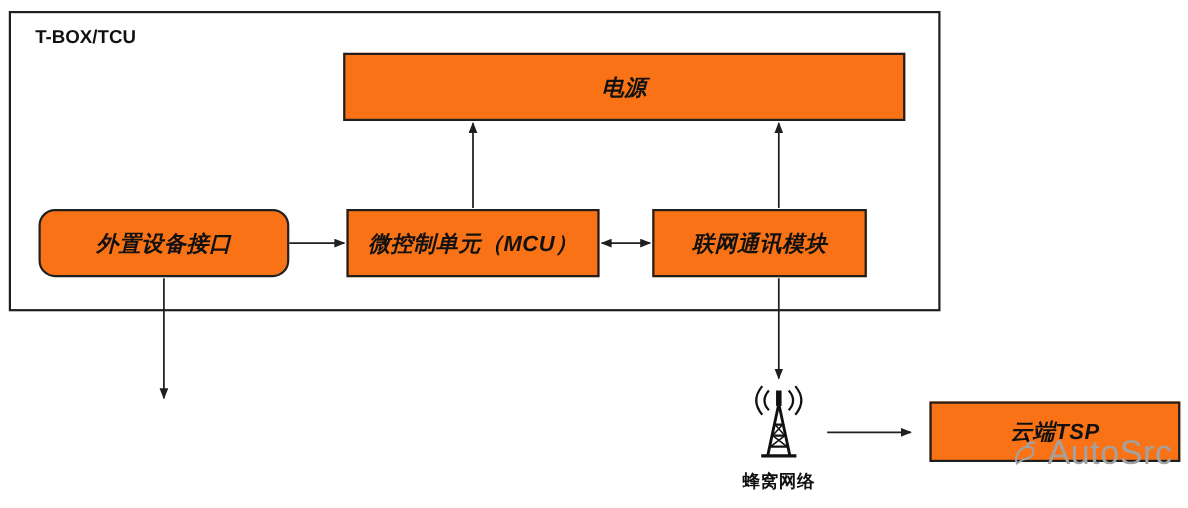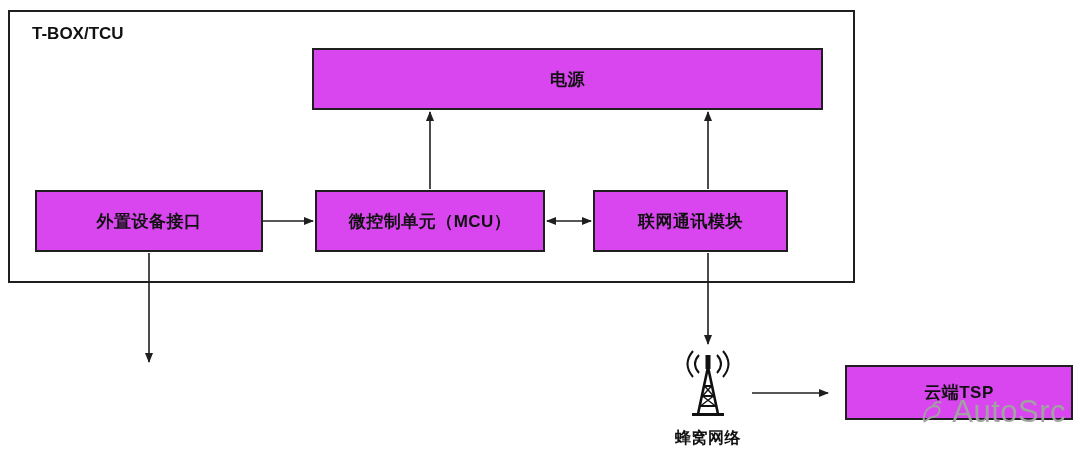--- a/index.html
+++ b/index.html
@@ -9,27 +9,28 @@
   .outer {
     position:absolute; left:8px; top:10px; width:847px; height:273px;
     border:2px solid #1f1f1f; background:transparent; z-index:1;
   }
   .outer-label {
     position:absolute; left:22px; top:12px;
     font-size:17px; font-weight:700; color:#111;text-align:right;
   }
 
   .node {
-    position:absolute; border:2px solid #1f1f1f; background:#d946ef;
+    position:absolute; border:2px solid #1f1f1f; background:#f97316;
     display:flex; align-items:center; justify-content:center;
-    font-size:17px; font-weight:700; color:#111; z-index:2;
+    font-size:20px; font-weight:700; color:#111; z-index:2;
     letter-spacing:0.5px;
+    font-style:italic;
   }
   #power   { left:312px; top:48px;  width:511px; height:62px; }
-  #ext     { left:35px;  top:190px; width:228px; height:62px; }
+  #ext     { left:35px;  top:190px; width:228px; height:62px;border-radius:15px; }
   #mcu     { left:315px; top:190px; width:230px; height:62px; }
   #net     { left:593px; top:190px; width:195px; height:62px; }
   #antenna { left:35px;  top:365px; width:228px; height:55px; }
   #tsp     { left:845px; top:365px; width:228px; height:55px; }
 
   .arrows {
     position:absolute; left:0; top:0; width:1080px; height:462px;
     z-index:3; pointer-events:none;
   }
   .arrows line { stroke:#1f1f1f; stroke-width:1.6; }

